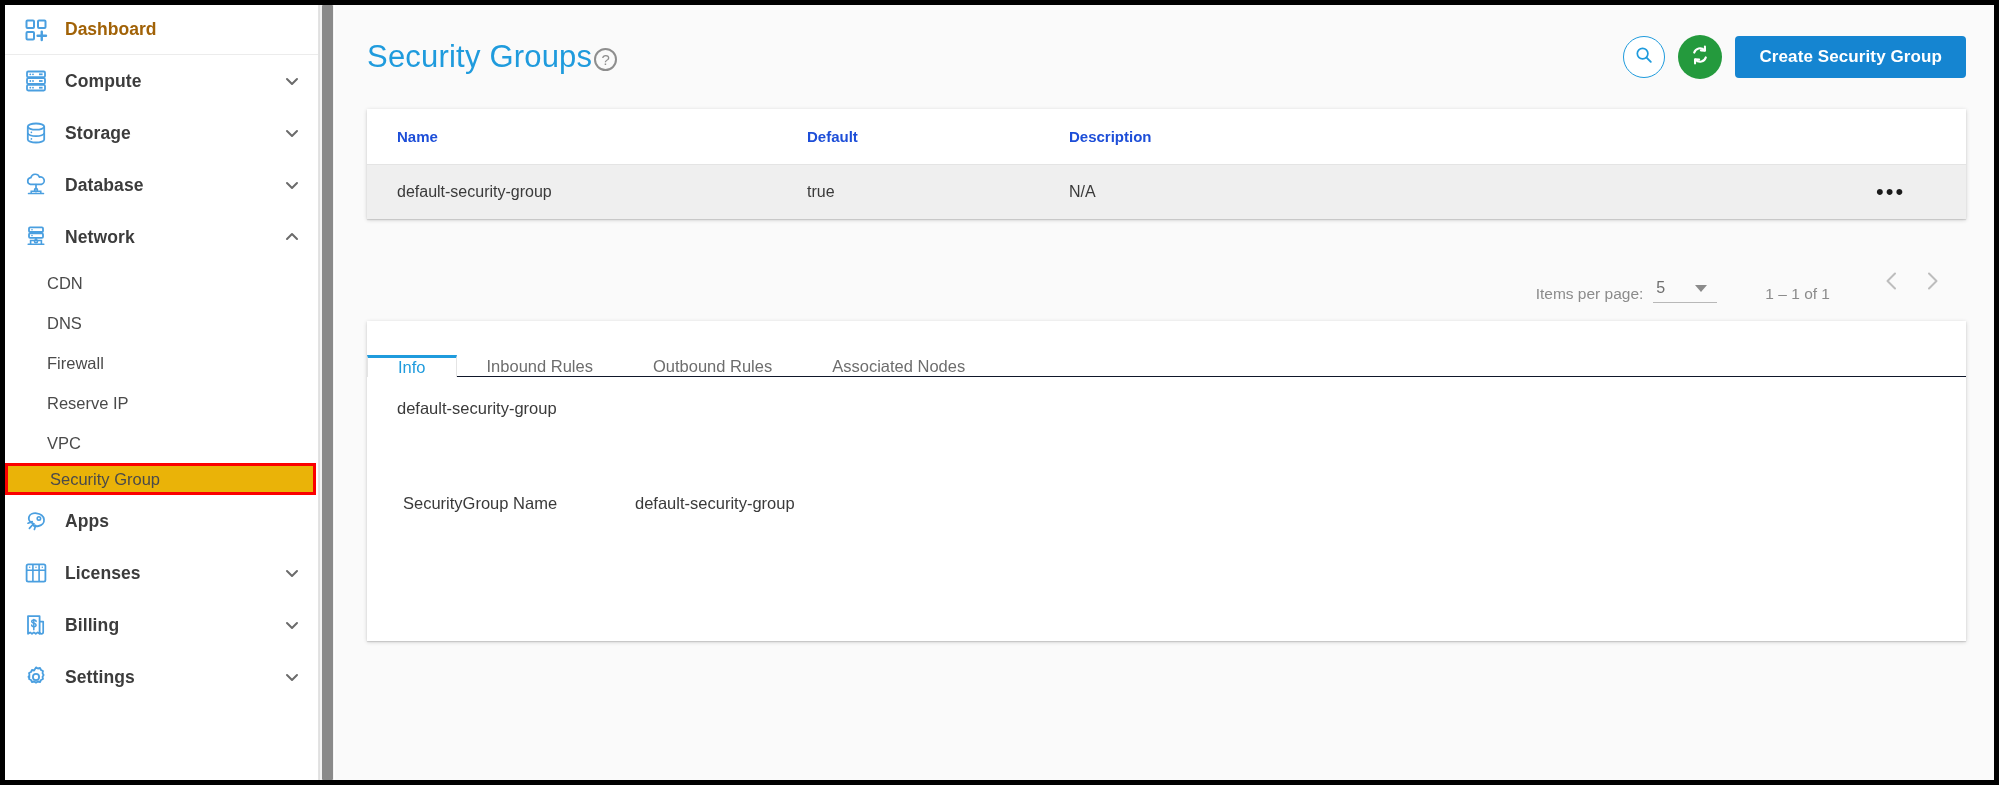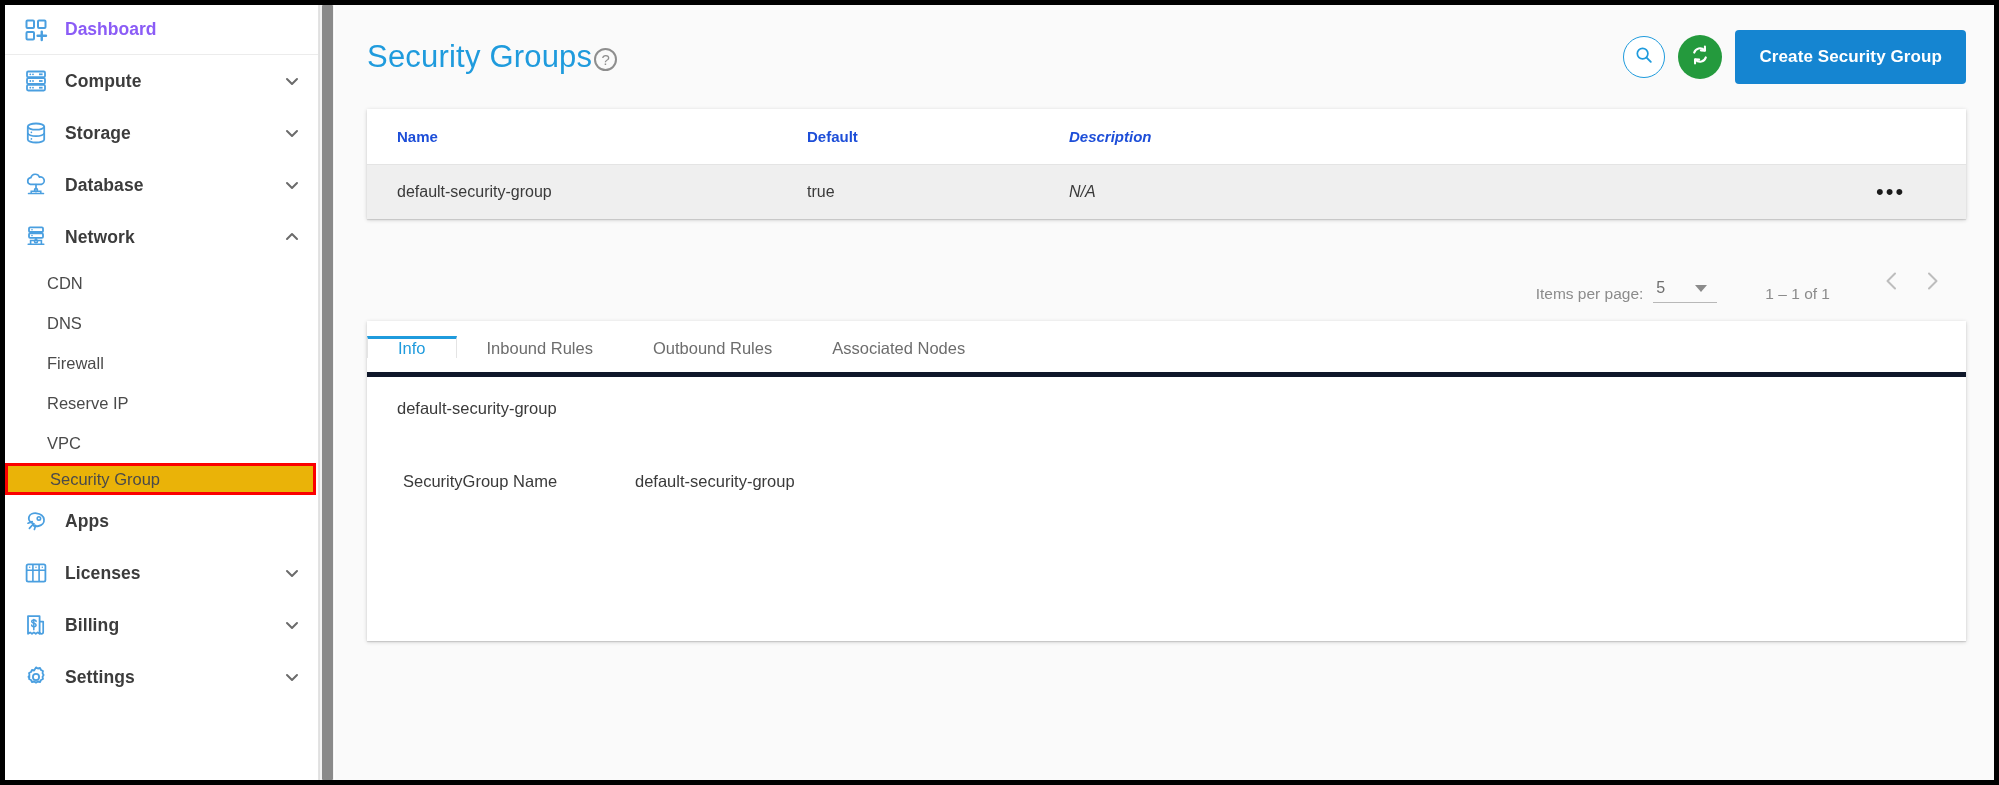--- a/index.html
+++ b/index.html
@@ -46,21 +46,21 @@
     display: flex; align-items: center; justify-content: center;
     margin-right: 16px;
   }
   .nav-group .lbl {
     font-size: 17.5px;
     font-weight: bold;
     color: #3c3c3c;
     letter-spacing: .1px;
     white-space: nowrap;
   }
-  .nav-top .lbl { font-size: 17.5px; font-weight: bold; color: #8b5cf6; }
+  .nav-top .lbl { font-size: 17.5px; font-weight: bold; color: #a16207; }
   .nav-top .ico {
     width: 26px; height: 26px; flex: 0 0 26px;
     display: flex; align-items: center; justify-content: center;
     margin-right: 16px;
   }
   .chev {
     position: absolute; right: 18px; top: 50%;
     transform: translateY(-50%);
     width: 16px; height: 16px;
     color: #6b6b6b;
@@ -140,21 +140,21 @@
     cursor: pointer;
   }
   .icon-btn-green {
     width: 44px; height: 44px;
     border-radius: 50%;
     background: #249a3d;
     display: flex; align-items: center; justify-content: center;
     cursor: pointer;
   }
   #create-btn {
-    height: 54px;
+    height: 42px;
     background: #1585d1;
     color: #ffffff;
     font-size: 17px;
     font-weight: bold;
     border: none;
     border-radius: 4px;
     padding: 0 24px;
     cursor: pointer;
     letter-spacing: .1px;
     font-family: "Liberation Sans", sans-serif;
@@ -180,21 +180,21 @@
   }
   .tbl-body {
     height: 54px;
     background: #efefef;
   }
   .tbl-body .c {
     font-size: 16px; color: #3a3a3a;
   }
   .c-name { flex: 0 0 410px; }
   .c-default { flex: 0 0 262px; }
-  .c-desc { flex: 1 1 auto; font-style: italic; }
+  .c-desc { flex: 1 1 auto; }
   .c-menu { flex: 0 0 60px; text-align: left; }
   .dots {
     font-size: 22px; letter-spacing: 2px; color: #1b1b1b;
     line-height: 1; cursor: pointer; user-select: none;
   }
 
   
   #paginator {
     display: flex; align-items: flex-end; justify-content: flex-end;
     gap: 0px;
@@ -229,23 +229,23 @@
 
   
   #tabs-card {
     margin: 18px 28px 0 32px;
     background: #ffffff;
     box-shadow: 0 1px 4px rgba(0,0,0,.18), 0 1px 1px rgba(0,0,0,.10);
     height: 320px;
   }
   #tabs-bar {
     display: flex;
-    align-items: center;
+    align-items: flex-end;
     height: 56px;
-    border-bottom: 5px solid #0f172a;
+    border-bottom: 1px solid #0f172a;
   }
   .tab {
     display: flex; align-items: center; justify-content: center;
     padding: 0 30px;
     font-size: 16.5px;
     color: #6d6d6d;
     cursor: pointer;
     border-top: 3px solid transparent;
     position: relative;
   }
@@ -255,21 +255,21 @@
     border-left: 1px solid #e4e4e4;
     border-right: 1px solid #e4e4e4;
     margin-bottom: -1px;
     background: #ffffff;
   }
   #info-panel { padding: 22px 30px 0 30px; }
   #info-heading {
     font-size: 16.5px; color: #3a3a3a;
     margin-bottom: 54px;
   }
-  .kv { display: flex; align-items: flex-start; height: 41px; }
+  .kv { display: flex; align-items: flex-end; height: 41px; }
   .kv .k {
     flex: 0 0 238px;
     font-size: 16.5px; color: #3a3a3a;
     padding-left: 6px;
   }
   .kv .v { font-size: 16.5px; color: #3a3a3a; }
 </style>
 </head>
 <body>
 

